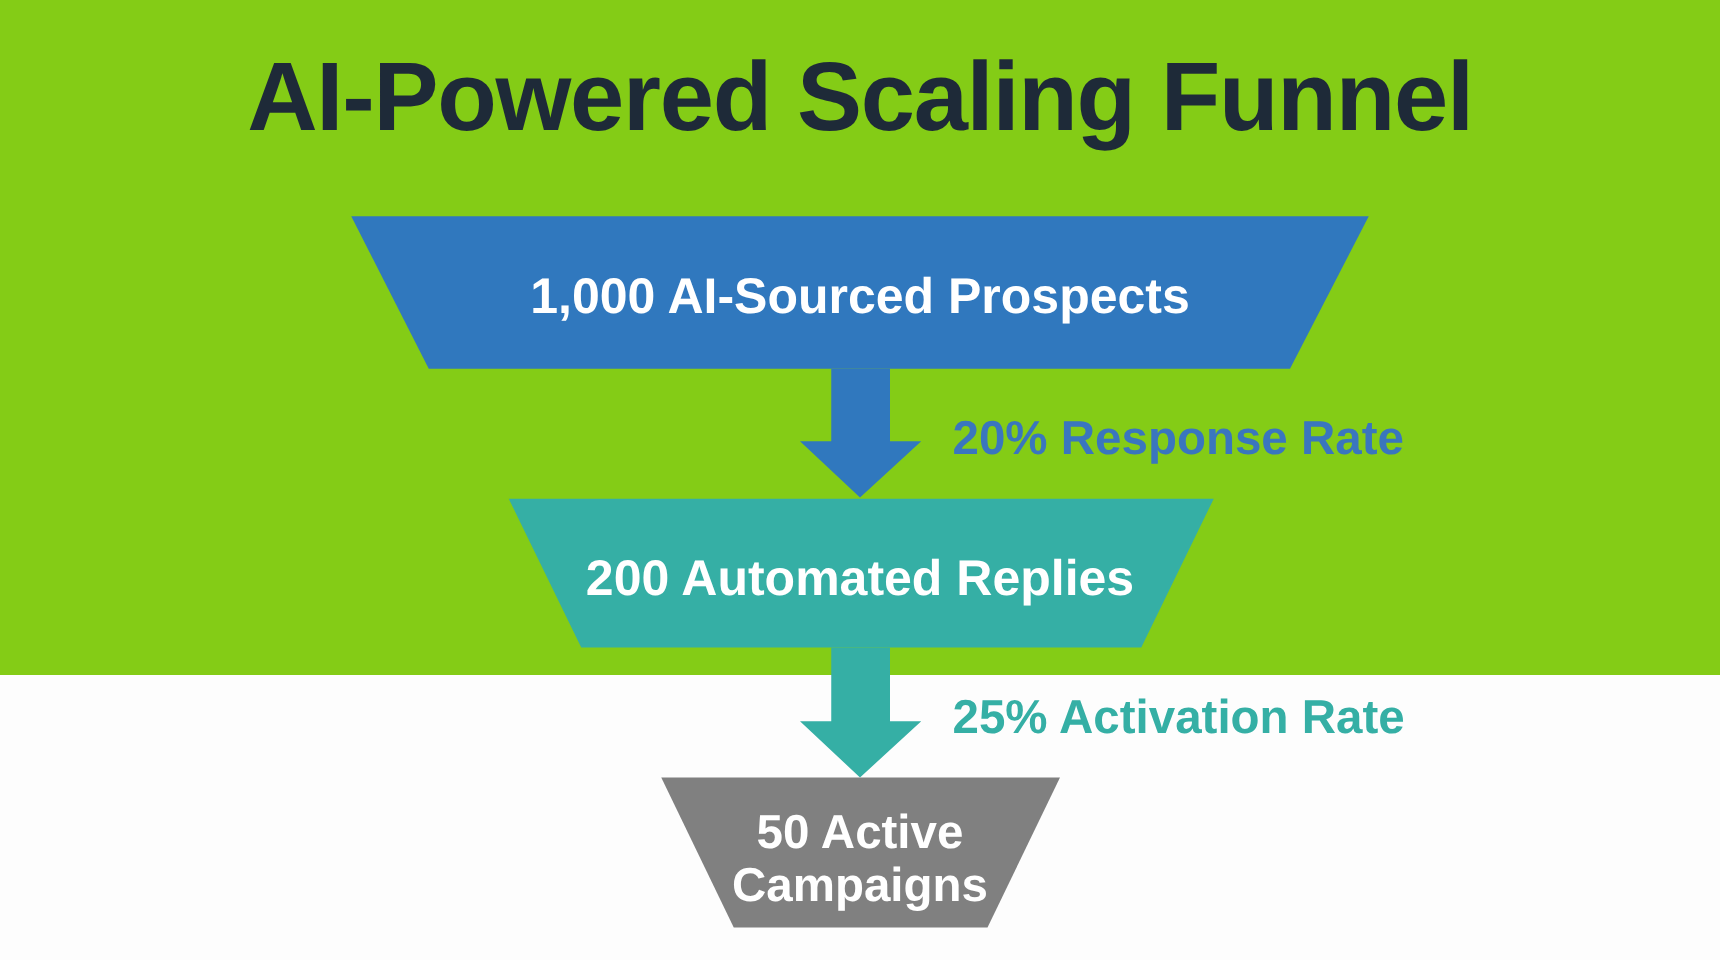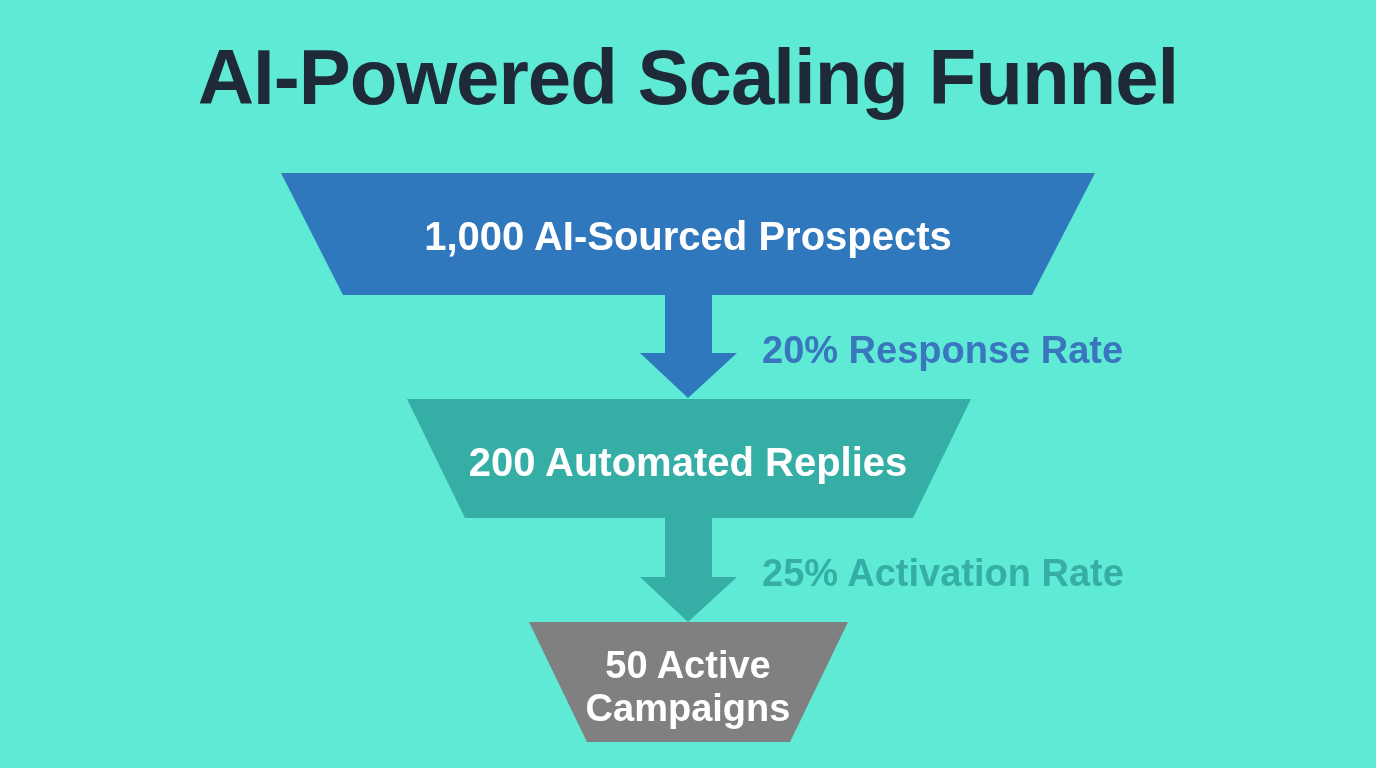--- a/index.html
+++ b/index.html
@@ -9,22 +9,22 @@
   body {
     width: 1376px;
     height: 768px;
     background: #fdfdfd;
     font-family: "Liberation Sans", sans-serif;
     overflow: hidden;
   }
   #canvas {
     position: relative;
     width: 1376px;
-    height: 768px;
-    background: #5eead4;
+    height: 540px;
+    background: #84cc16;
   }
   #funnel-svg {
     position: absolute;
     left: 0;
     top: 0;
     width: 1376px;
     height: 768px;
     display: block;
   }
   .title-text {

